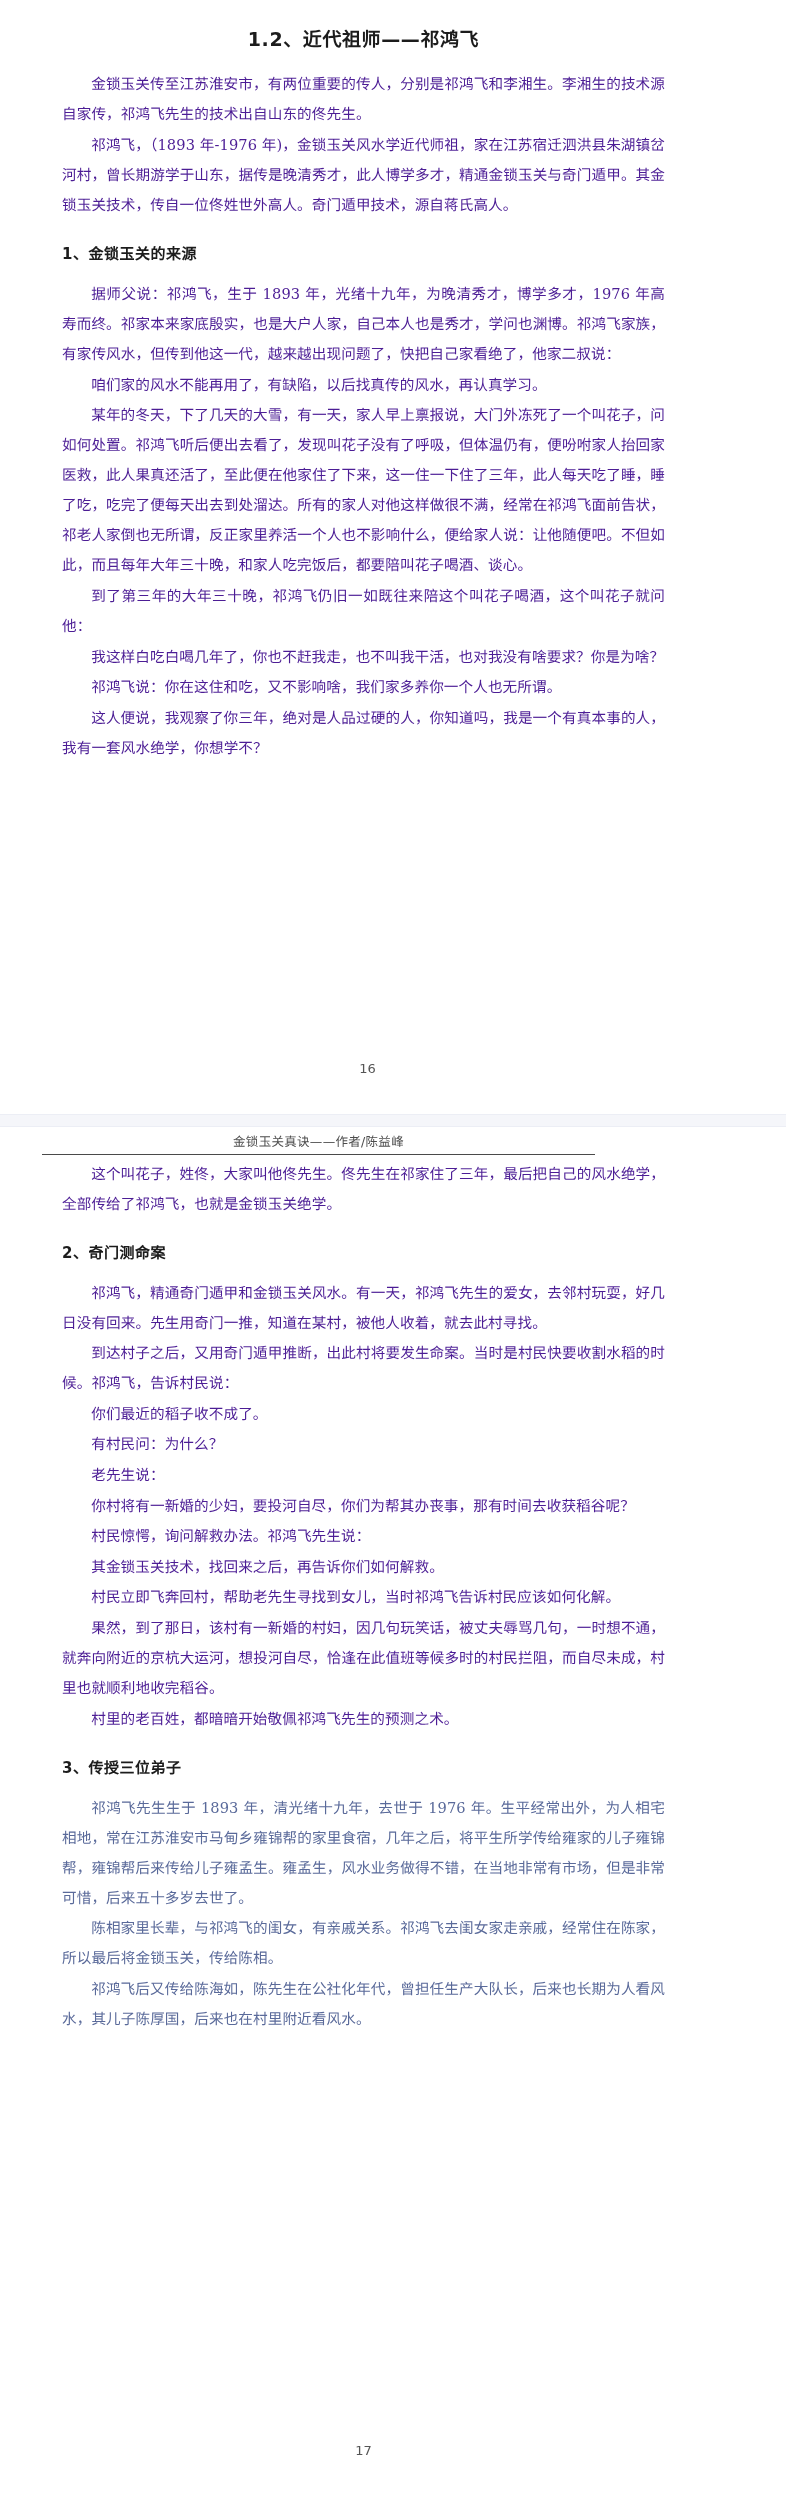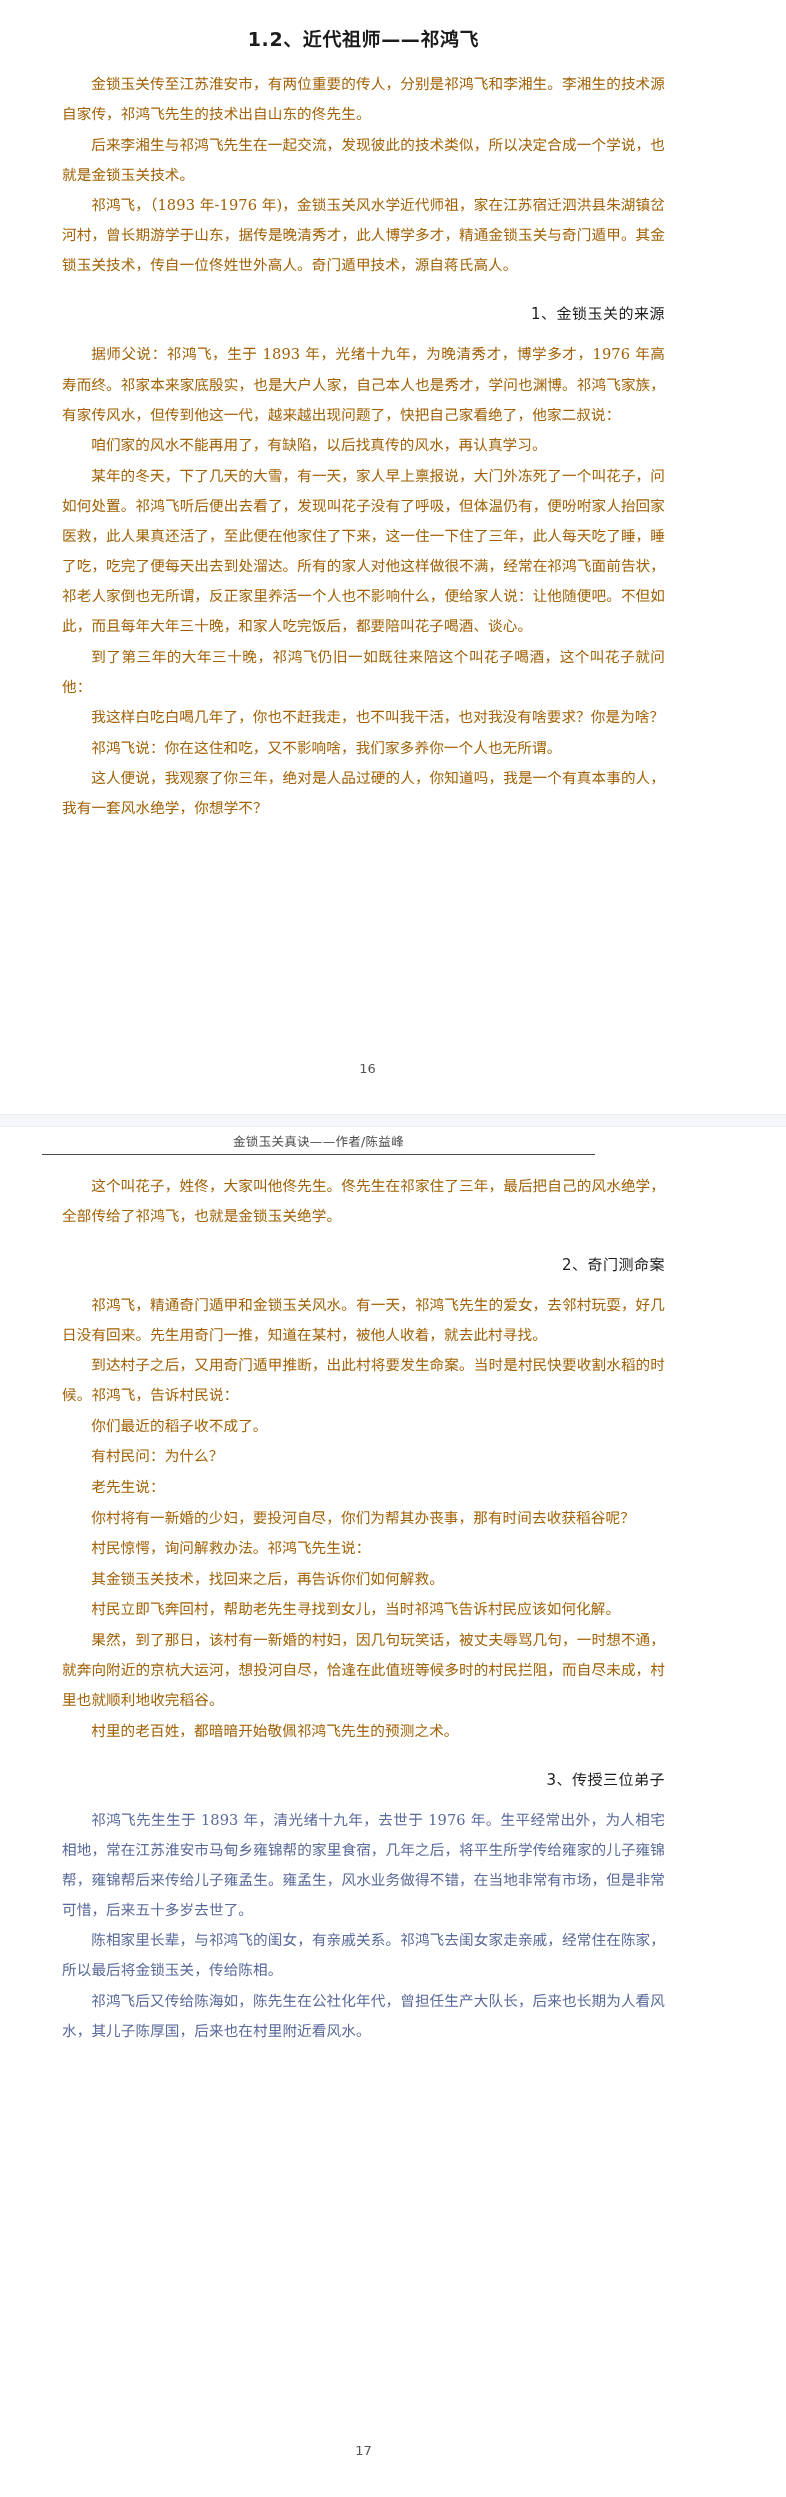--- a/index.html
+++ b/index.html
@@ -38,21 +38,21 @@
     width: 786px;
     height: 13px;
     background: #f5f6fa;
     border-top: 1px solid #eceef5;
     border-bottom: 1px solid #eceef5;
     box-sizing: border-box;
   }
 
   
   .running-header {
-    margin: 0 0 16px 0;
+    margin: 0 0 4px 0;
     padding: 0 0 3px 0;
     text-align: center;
     border-bottom: 1.3px solid #4a4a4a;
     margin-left: -20px;
     margin-right: 70px;
   }
   .running-header .hdr-text {
     font-size: 12.5px;
     color: #4d4d4d;
     letter-spacing: 0.3px;
@@ -65,37 +65,37 @@
     font-size: 19px;
     font-weight: bold;
     text-align: center;
     margin: 10px 0 18px 0;
     letter-spacing: 0.6px;
     color: #1c1c1c;
     font-family: "DejaVu Sans", "Liberation Sans", sans-serif;
   }
   h2.section-title {
     font-size: 15px;
-    font-weight: normal;
-    text-align: right;
+    font-weight: bold;
+    text-align: left;
     margin: 22px 0 16px 0;
     letter-spacing: 0.5px;
     color: #1c1c1c;
     font-family: "DejaVu Sans", "Liberation Sans", sans-serif;
   }
 
   
   p.para {
     font-size: 14.6px;
     line-height: 2.06;
     text-indent: 2em;
     margin: 0 0 0.5px 0;
     text-align: justify;
     text-justify: inter-ideograph;
-    color: #a16207;
+    color: #4c1d95;
     letter-spacing: 0.1px;
   }
   p.para.blue { color: #5a6a9a; }
 
   
   .page-number {
     position: absolute;
     left: 0;
     right: 0;
     text-align: center;
@@ -109,21 +109,20 @@
 </head>
 <body>
 
 <div class="doc-viewer">
 
   <div class="page page-one">
 
     <h1 class="doc-title">1.2、近代祖师——祁鸿飞</h1>
 
     <p class="para">金锁玉关传至江苏淮安市，有两位重要的传人，分别是祁鸿飞和李湘生。李湘生的技术源自家传，祁鸿飞先生的技术出自山东的佟先生。</p>
-    <p class="para">后来李湘生与祁鸿飞先生在一起交流，发现彼此的技术类似，所以决定合成一个学说，也就是金锁玉关技术。</p>
     <p class="para">祁鸿飞，（1893 年-1976 年)，金锁玉关风水学近代师祖，家在江苏宿迁泗洪县朱湖镇岔河村，曾长期游学于山东，据传是晚清秀才，此人博学多才，精通金锁玉关与奇门遁甲。其金锁玉关技术，传自一位佟姓世外高人。奇门遁甲技术，源自蒋氏高人。</p>
 
     <h2 class="section-title">1、金锁玉关的来源</h2>
 
     <p class="para">据师父说：祁鸿飞，生于 1893 年，光绪十九年，为晚清秀才，博学多才，1976 年高寿而终。祁家本来家底殷实，也是大户人家，自己本人也是秀才，学问也渊博。祁鸿飞家族，有家传风水，但传到他这一代，越来越出现问题了，快把自己家看绝了，他家二叔说：</p>
     <p class="para">咱们家的风水不能再用了，有缺陷，以后找真传的风水，再认真学习。</p>
     <p class="para">某年的冬天，下了几天的大雪，有一天，家人早上禀报说，大门外冻死了一个叫花子，问如何处置。祁鸿飞听后便出去看了，发现叫花子没有了呼吸，但体温仍有，便吩咐家人抬回家医救，此人果真还活了，至此便在他家住了下来，这一住一下住了三年，此人每天吃了睡，睡了吃，吃完了便每天出去到处溜达。所有的家人对他这样做很不满，经常在祁鸿飞面前告状，祁老人家倒也无所谓，反正家里养活一个人也不影响什么，便给家人说：让他随便吧。不但如此，而且每年大年三十晚，和家人吃完饭后，都要陪叫花子喝酒、谈心。</p>
     <p class="para">到了第三年的大年三十晚，祁鸿飞仍旧一如既往来陪这个叫花子喝酒，这个叫花子就问他：</p>
     <p class="para">我这样白吃白喝几年了，你也不赶我走，也不叫我干活，也对我没有啥要求？你是为啥？</p>
     <p class="para">祁鸿飞说：你在这住和吃，又不影响啥，我们家多养你一个人也无所谓。</p>

